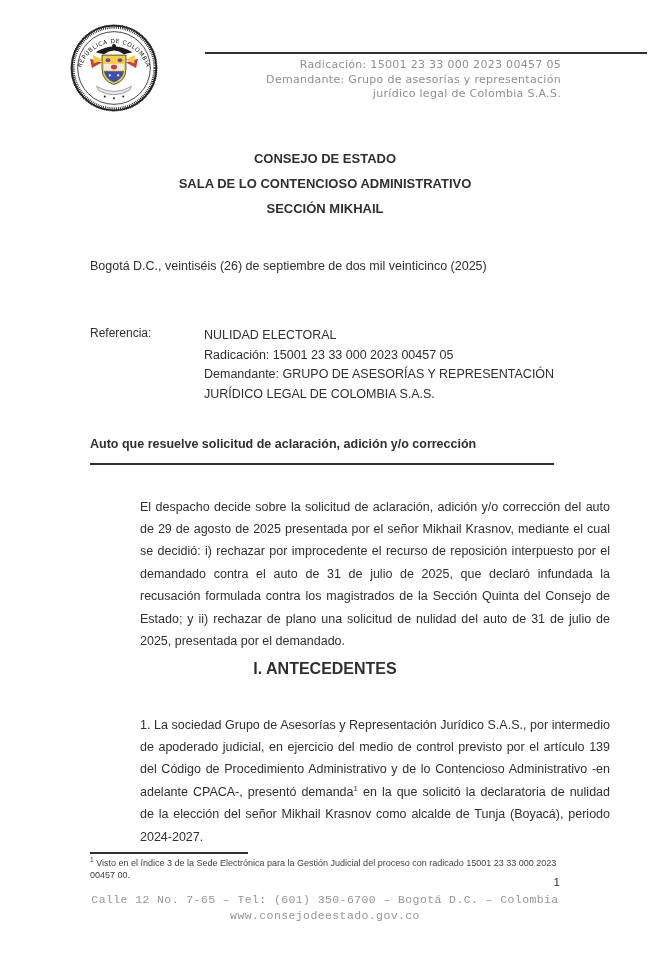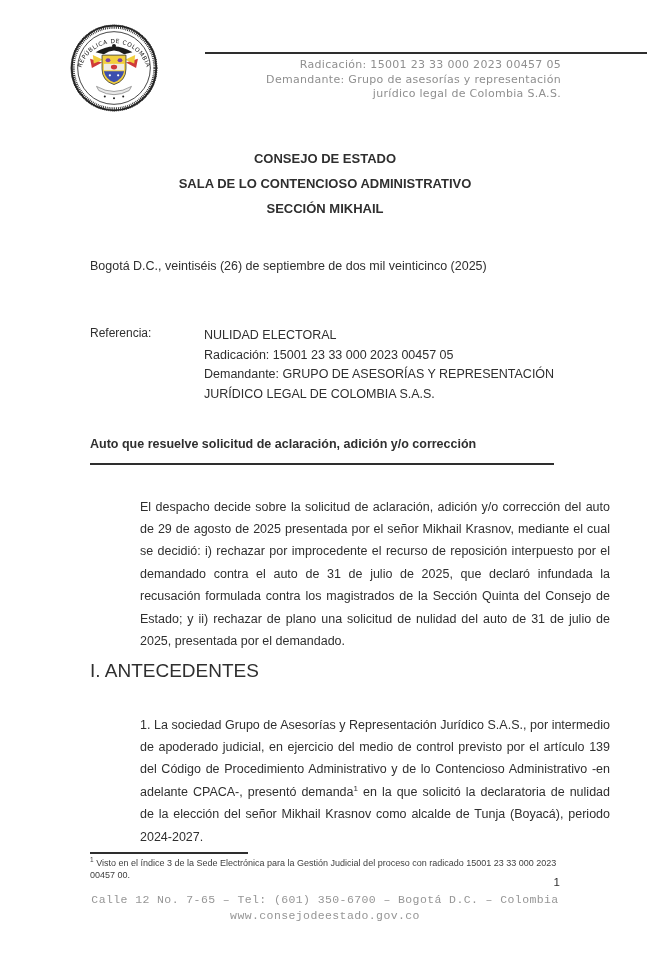--- a/index.html
+++ b/index.html
@@ -48,21 +48,21 @@
   .para {
     position: absolute; left: 100px; width: 470px;
     font-size: 12.5px; line-height: 22.4px; text-align: justify; margin-left: 40px;
   }
   .para-intro { top: 483px; }
   .para-antecedentes { top: 701px; }
   .para sup { font-size: 8px; line-height: 0; vertical-align: super; }
 
   .antecedentes-heading {
     position: absolute; left: 90px; top: 660px; width: 470px;
-    text-align: left; font-weight: normal; font-size: 19px;
+    text-align: center; font-weight: bold; font-size: 16px;
   }
 
   
   .footnote-rule { position: absolute; left: 90px; top: 852px; width: 158px; border-top: 2px solid #2e2e2e; }
   .footnote {
     position: absolute; left: 90px; top: 858px; width: 474px;
     font-size: 9px; line-height: 11.5px; color: #414141; text-align: left;
   }
   .footnote sup { font-size: 6.5px; vertical-align: super; line-height: 0; }
 

